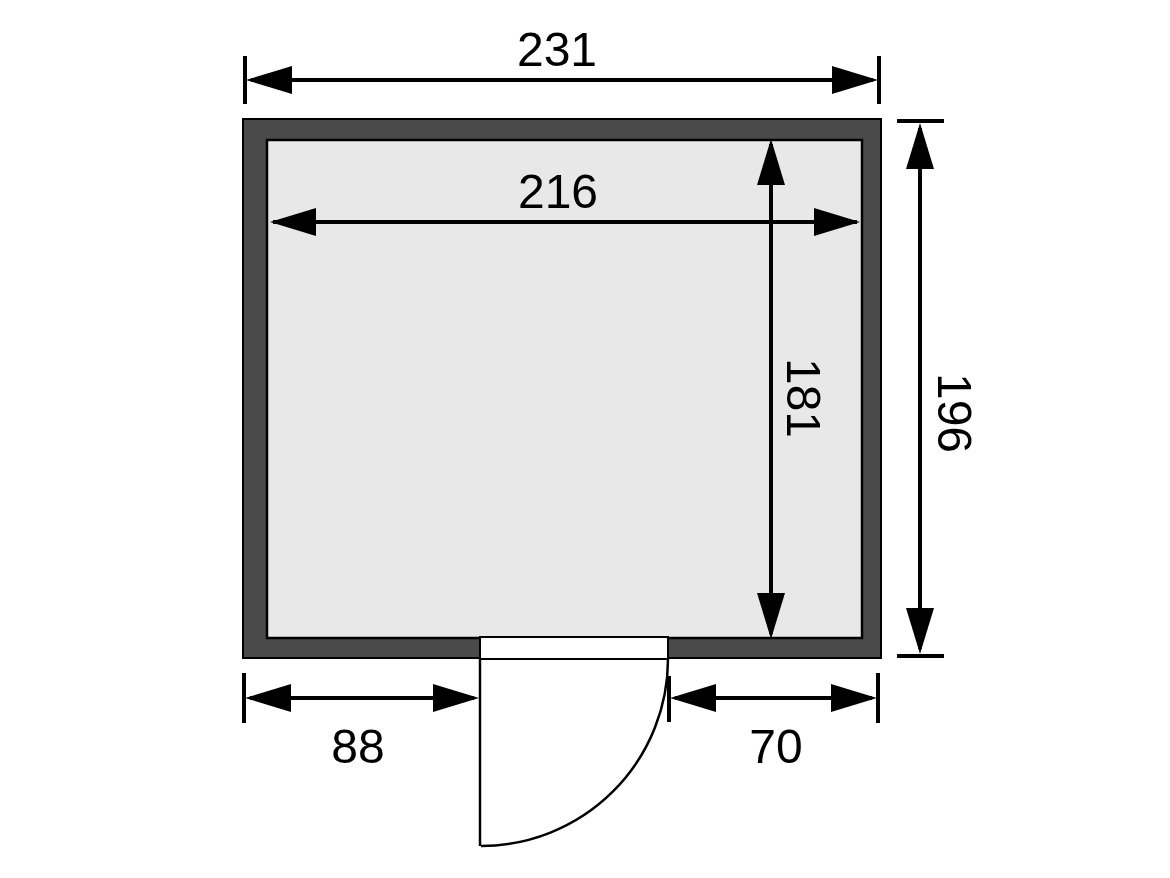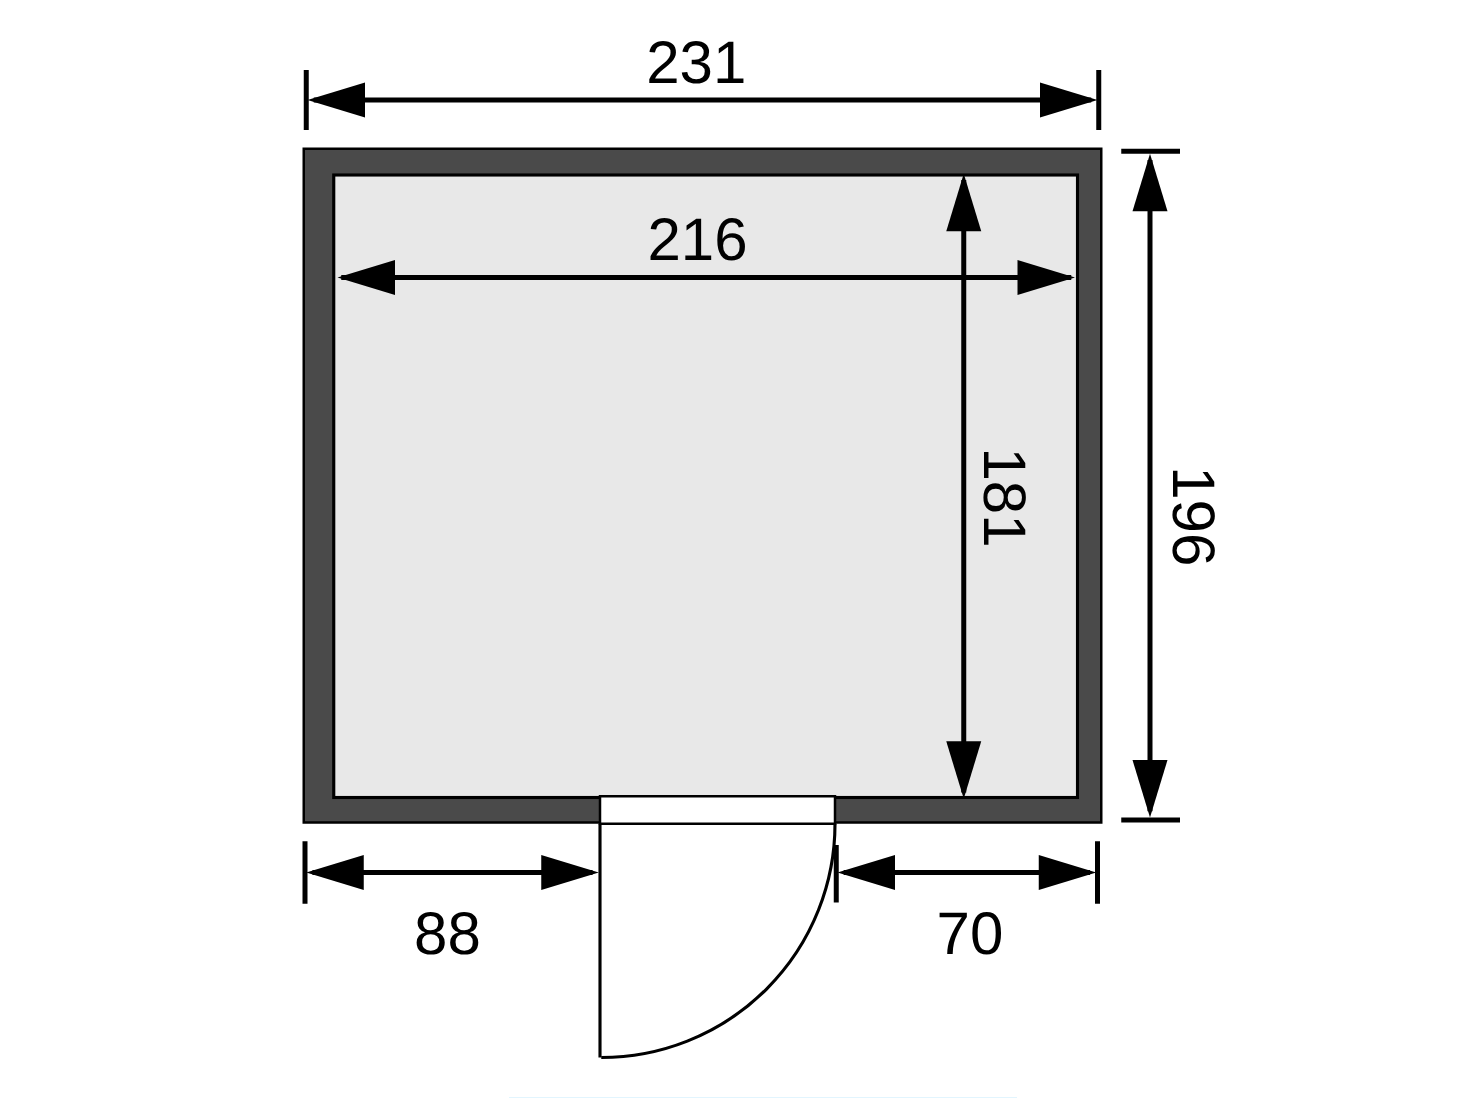--- a/index.html
+++ b/index.html
@@ -8,21 +8,21 @@
     background: #ffffff;
     width: 1170px;
     height: 878px;
     overflow: hidden;
     font-family: "Liberation Sans", sans-serif;
   }
   .stage {
     position: relative;
     width: 1170px;
     height: 878px;
-    background: #7dd3fc;
+    background: #86efac;
   }
   svg text {
     font-family: "Liberation Sans", sans-serif;
     font-size: 48px;
     fill: #000000;
   }
 </style>
 </head>
 <body>
 

